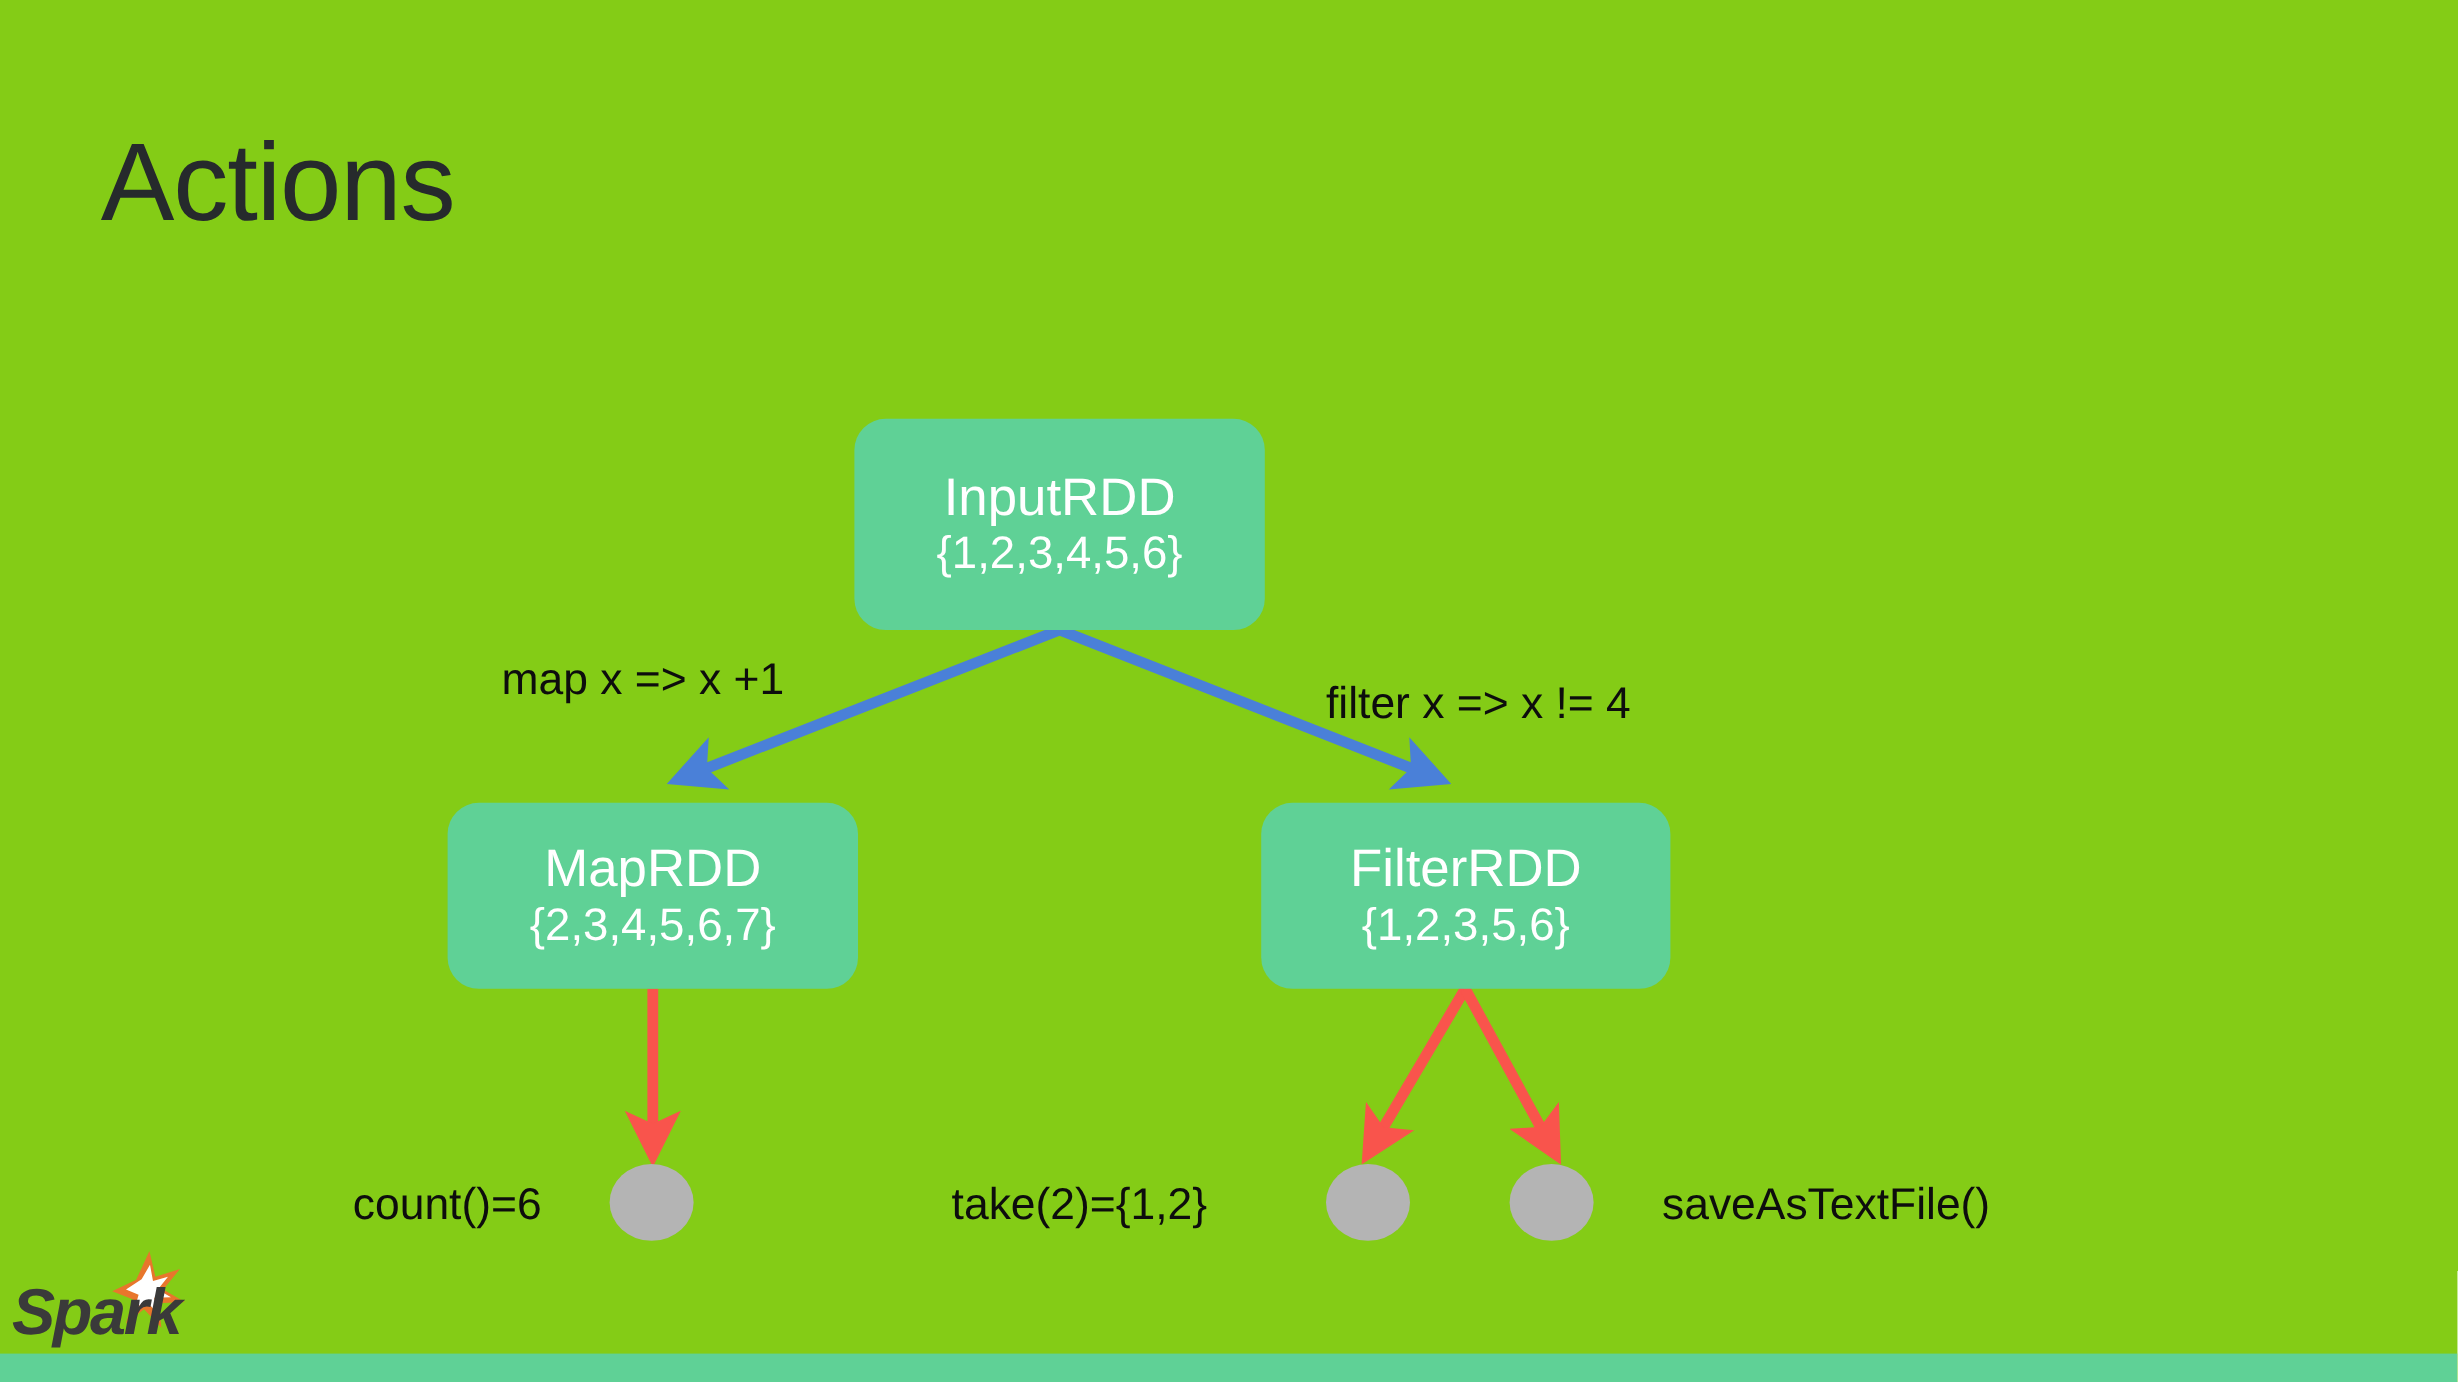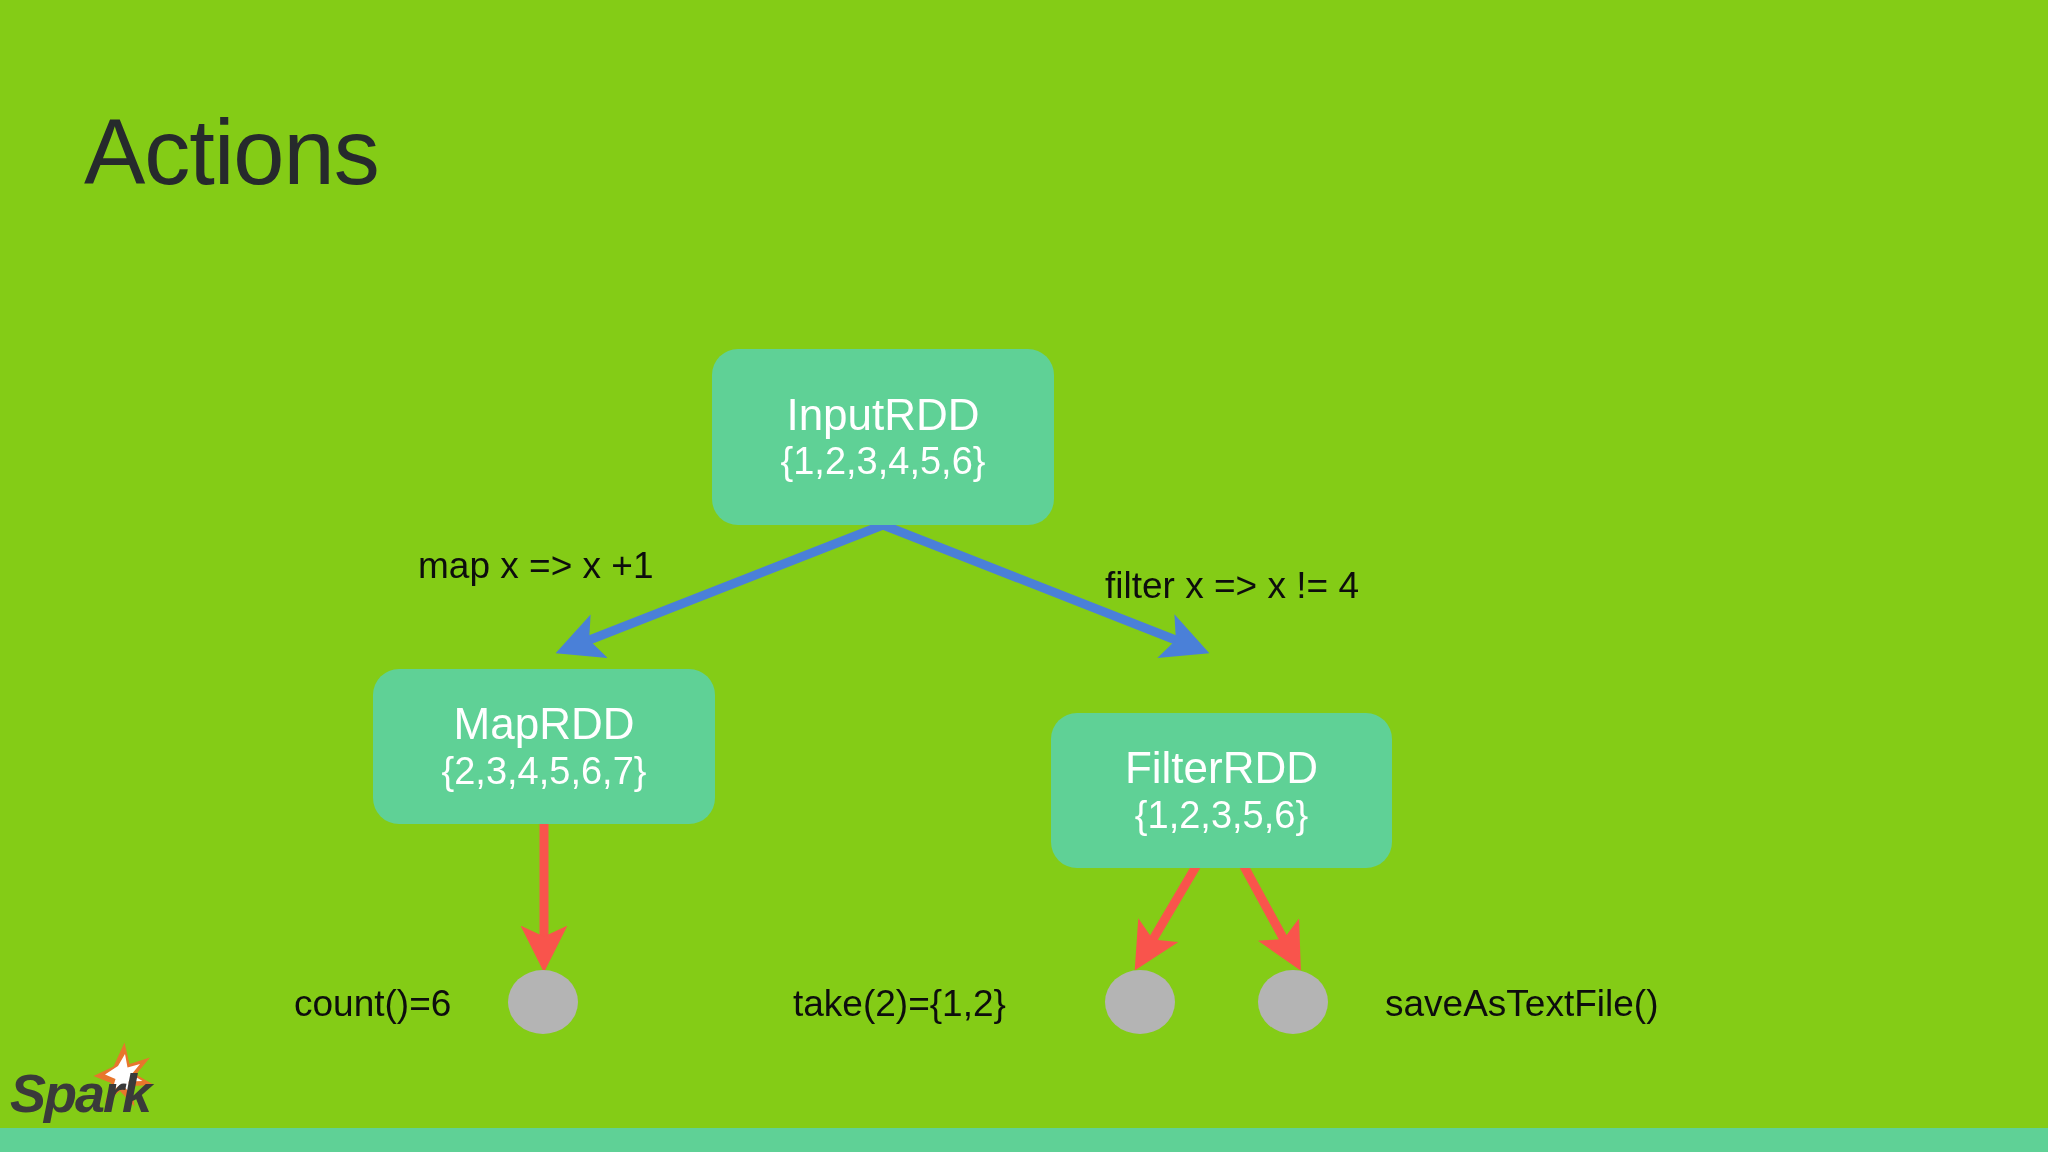--- a/index.html
+++ b/index.html
@@ -87,21 +87,20 @@
     left: 373px;
     top: 669px;
     width: 342px;
     height: 155px;
   }
   #node-filter {
     left: 1051px;
     top: 669px;
     width: 341px;
     height: 155px;
-    margin-top: 44px;
   }
 
   
   .edge-label {
     position: absolute;
     font-size: 37px;
     line-height: 1.1;
     color: #0d0d0d;
     white-space: nowrap;
   }

